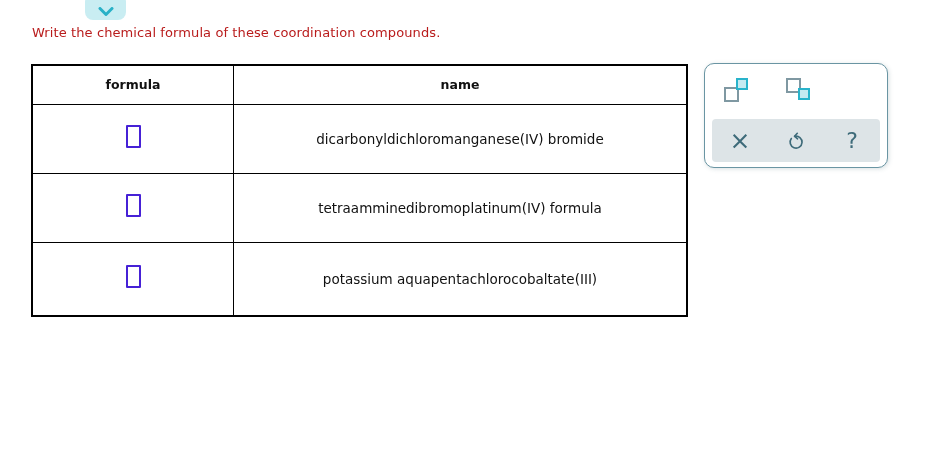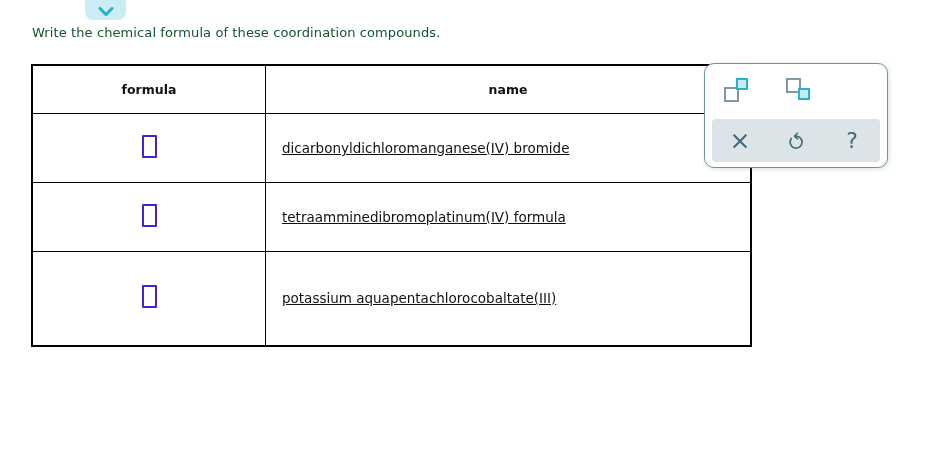--- a/index.html
+++ b/index.html
@@ -17,43 +17,43 @@
     width: 41px; height: 26px;
     background: #c9edf2;
     border: none; border-radius: 8px;
     display: flex; align-items: flex-end; justify-content: center;
     padding: 0 0 4px 0;
     cursor: pointer;
   }
 
   .prompt {
     position: absolute; left: 32px; top: 25px;
-    font-size: 13px; color: #14532d;
+    font-size: 13px; color: #b91c1c;
     letter-spacing: 0.1px;
   }
 
   
   .qtable {
     position: absolute; left: 31px; top: 64px;
     border-collapse: collapse; table-layout: fixed;
     border: 2px solid #000;
   }
-  .qtable th, .qtable td { border: 1px solid #000; padding: 16px; margin-top: 25px; }
+  .qtable th, .qtable td { border: 1px solid #000; padding: 0; margin-top: 25px; }
   .col-formula { width: 200px; }
   .col-name { width: 452px; }
   .qtable thead tr { height: 39px; }
   .row-h1 { height: 69px; }
   .row-h2 { height: 69px; }
-  .row-h3 { height: 94px; }
+  .row-h3 { height: 74px; }
   .qtable th {
     font-size: 12.5px; font-weight: bold; text-align: center;
     color: #111;
   }
   .name-cell {
-    font-size: 13.5px; color: #111; text-decoration: underline;
+    font-size: 13.5px; text-align: center; color: #111;
   }
   .formula-cell { text-align: center; vertical-align: middle; }
   .answer-box {
     display: inline-block;
     width: 11px; height: 19px;
     border: 2px solid #4621d6;
     border-radius: 1px;
     background: #fff;
     cursor: text;
   }

